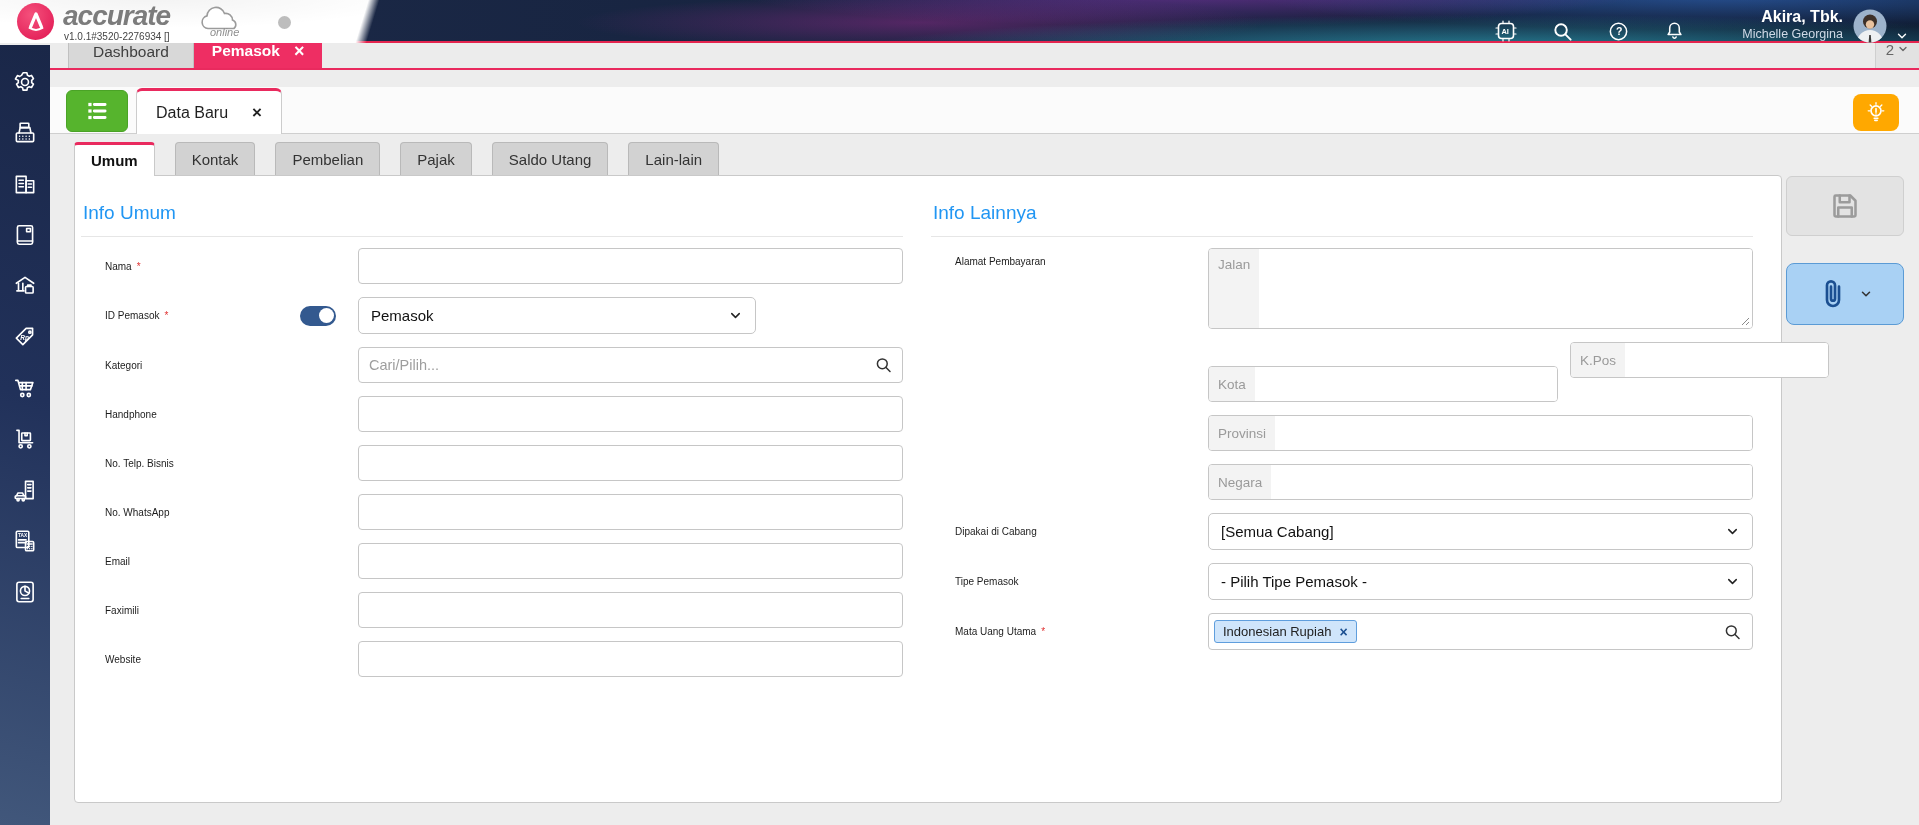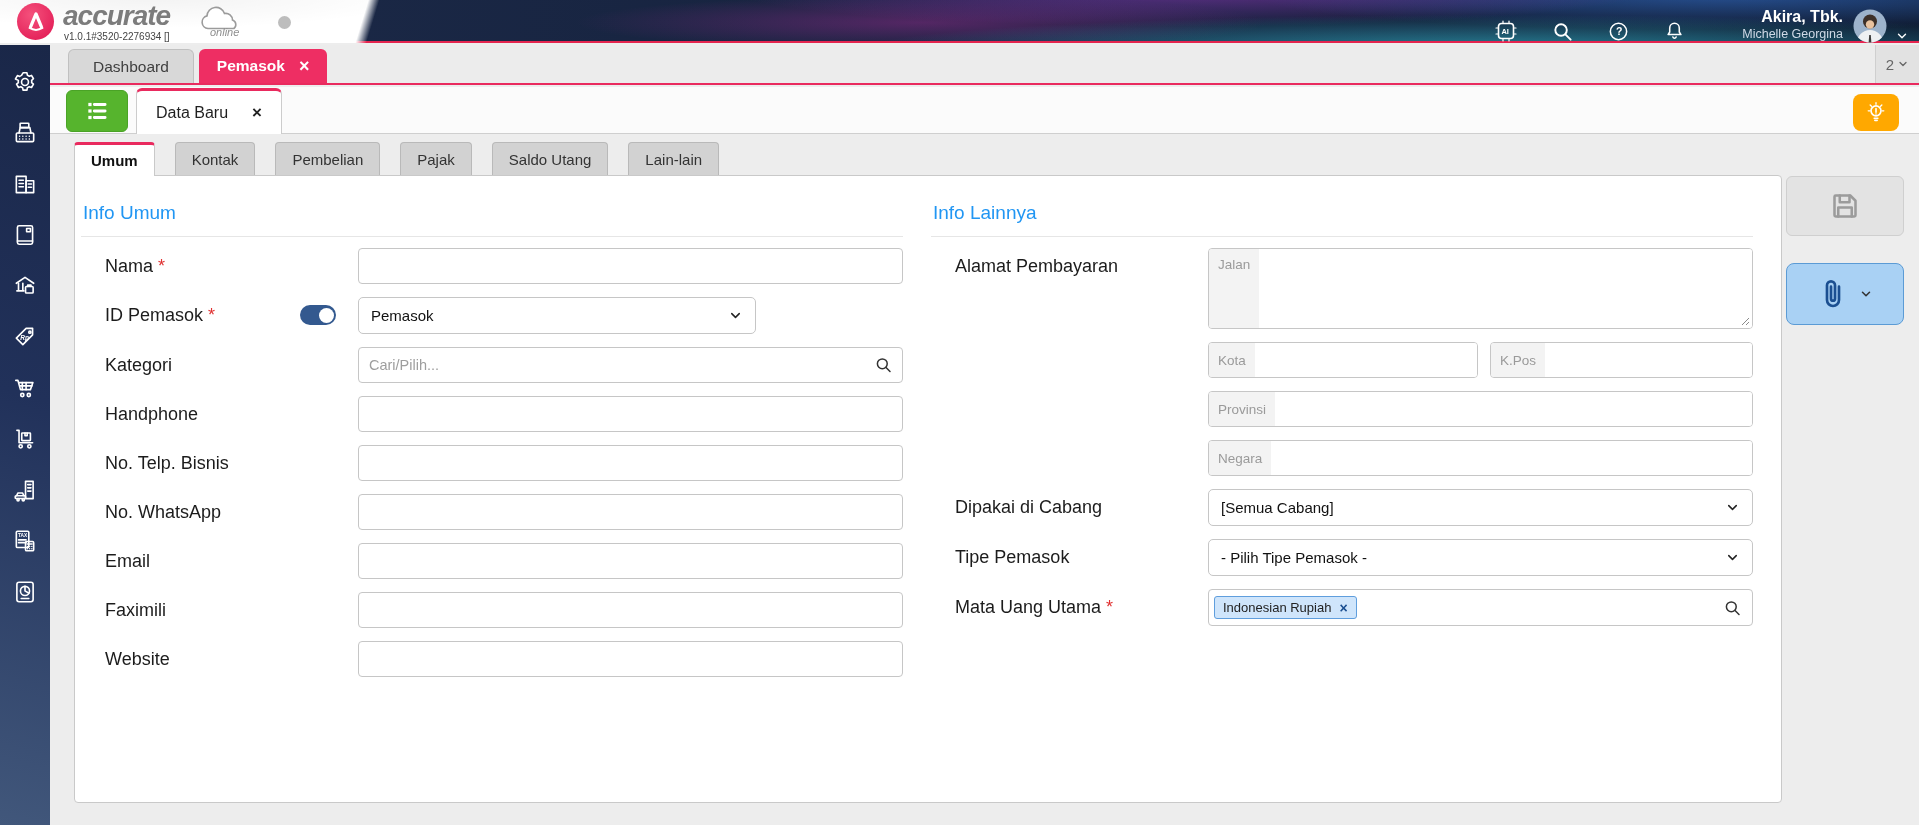--- a/index.html
+++ b/index.html
@@ -34,22 +34,22 @@
   .avatar { margin-left:10px; display:flex; cursor:pointer; }
   .chev { margin-left:8px; display:flex; cursor:pointer; }
 
   
   .sidebar { position:absolute; left:0; top:45px; width:50px; bottom:0; z-index:5;
     background: linear-gradient(195deg,#1a2748 0%, #21315a 45%, #41577b 100%);
     display:flex; flex-direction:column; align-items:center; padding-top:24px; gap:25px; }
   .side-btn { width:36px; height:26px; display:flex; align-items:center; justify-content:center; background:none; border:none; cursor:pointer; flex:none; }
 
   
-  .tabrow1 { position:absolute; left:50px; right:0; top:45px; height:40px; background:#ececec;
-    border-bottom:2px solid #e92a5e; display:flex; align-items:flex-end; padding-left:18px; gap:5px; }
+  .tabrow1 { position:absolute; left:50px; right:0; top:30px; height:40px; background:#ececec;
+    border-bottom:2px solid #e92a5e; display:flex; align-items:flex-end; padding-left:18px; }
   .wtab { height:34px; display:flex; align-items:center; padding:0 24px; font-size:15.5px; border-radius:6px 6px 0 0; cursor:pointer; }
   .wtab.inactive { background:#d8d8d8; border:1px solid #c0c0c0; border-bottom:none; color:#3f3f3f; }
   .wtab.active { background:#ee2e63; color:#fff; font-weight:700; padding:0 18px; gap:14px; }
   .wtab .x { font-size:18px; font-weight:700; line-height:1; }
   .tab-counter { position:absolute; right:0; top:0; bottom:0; width:44px; background:#e2e2e2; border-left:1px solid #cfcfcf;
     display:flex; align-items:center; justify-content:center; gap:3px; font-size:15px; color:#666; cursor:pointer; }
 
   
   .row2 { position:absolute; left:50px; right:0; top:87px; height:47px; background:#fbfbfb; border-bottom:1px solid #cfcfcf; z-index:4; }
   .list-btn { position:absolute; left:16px; top:3px; width:62px; height:42px; background:#56b42d; border:1px solid #4aa326; border-radius:6px;
@@ -68,21 +68,21 @@
     background:#d2d2d2; border:1px solid #b9b9b9; border-bottom:none; border-radius:4px 4px 0 0; cursor:pointer; }
   .ftab.active { background:#fff; border-color:#c9c9c9; border-top:3px solid #e92a5e; color:#111; font-weight:700; height:34px; margin-bottom:-1px; }
   .panel { position:absolute; left:24px; top:41px; width:1708px; height:628px; background:#fff; border:1px solid #c9c9c9; border-radius:0 4px 4px 4px; z-index:2; }
 
   .col { position:absolute; top:24px; }
   .col-left { left:6px; width:822px; }
   .col-right { left:856px; width:822px; }
   .sec-title { font-size:19px; color:#2196f3; line-height:26px; padding-bottom:10px; padding-left:2px; border-bottom:1px solid #e6e6e6; margin-bottom:11px; }
   .frow { display:flex; align-items:center; margin-bottom:13px; min-height:36px; }
   .frow.top { align-items:flex-start; }
-  .flabel { width:277px; flex:none; display:flex; align-items:flex-start; padding-left:24px; font-size:18px; color:#1c1c1c; }
+  .flabel { width:277px; flex:none; display:flex; align-items:center; padding-left:24px; font-size:10px; color:#1c1c1c; }
   .frow.top .flabel { padding-top:8px; }
   .req { color:#e03131; margin-left:5px; }
   .fctrl { flex:1; display:flex; align-items:center; position:relative; }
 
   .txt { width:100%; height:36px; border:1px solid #c6c6c6; border-radius:4px; padding:0 10px; font-size:14.5px; font-family:inherit; color:#222; background:#fff; outline:none; }
   .txt::placeholder { color:#9e9e9e; }
   .iconfield { position:relative; width:100%; }
   .iconfield .txt { padding-right:28px; }
   .mag { position:absolute; right:10px; top:50%; transform:translateY(-50%); cursor:pointer; }
 
@@ -94,21 +94,21 @@
   .switch::after { content:""; position:absolute; right:2.5px; top:2.5px; width:15px; height:15px; border-radius:50%; background:#fff; }
 
   .pfxrow { display:flex; align-items:stretch; border:1px solid #c6c6c6; border-radius:4px; background:#fff; height:36px; overflow:hidden; }
   .pfx { background:#f3f3f3; color:#9a9a9a; font-size:13.5px; display:flex; align-items:center; padding:0 9px; flex:none; }
   .pfxrow input { flex:1; border:none; outline:none; font-size:14.5px; padding:0 8px; font-family:inherit; min-width:0; }
   .pfxarea { display:flex; align-items:stretch; border:1px solid #c6c6c6; border-radius:4px; background:#fff; height:81px; overflow:hidden; position:relative; width:100%; }
   .pfxarea .pfx { align-items:flex-start; padding-top:8px; }
   .pfxarea textarea { flex:1; border:none; outline:none; resize:none; font-family:inherit; font-size:14.5px; padding:8px; }
   .grip { position:absolute; right:2px; bottom:2px; }
   .addr-row { display:flex; gap:12px; width:100%; }
-  .addr-row .pfxrow:first-child { width:270px; flex:none; }
+  .addr-row .pfxrow:first-child { width:350px; flex:none;margin-top:24px; }
   .addr-row .pfxrow:last-child { flex:1; }
 
   .chipfield { height:37px; border:1px solid #c6c6c6; border-radius:4px; background:#fff; display:flex; align-items:center; padding:0 36px 0 5px; position:relative; width:100%; }
   .chip { display:inline-flex; align-items:center; gap:8px; background:#cfe5fb; border:1px solid #5f9edd; border-radius:3px; padding:3px 8px; font-size:13px; color:#222; }
   .chip-x { color:#1b4f91; font-weight:700; font-size:14px; line-height:1; cursor:pointer; }
 
   .save-btn { position:absolute; left:1736px; top:42px; width:118px; height:60px; background:#e3e3e3; border:1px solid #cfcfcf; border-radius:6px;
     display:flex; align-items:center; justify-content:center; }
   .attach-btn { position:absolute; left:1736px; top:129px; width:118px; height:62px; background:#a9d1f4; border:1px solid #5b9bd5; border-radius:8px;
     display:flex; align-items:center; justify-content:center; gap:10px; cursor:pointer; }

